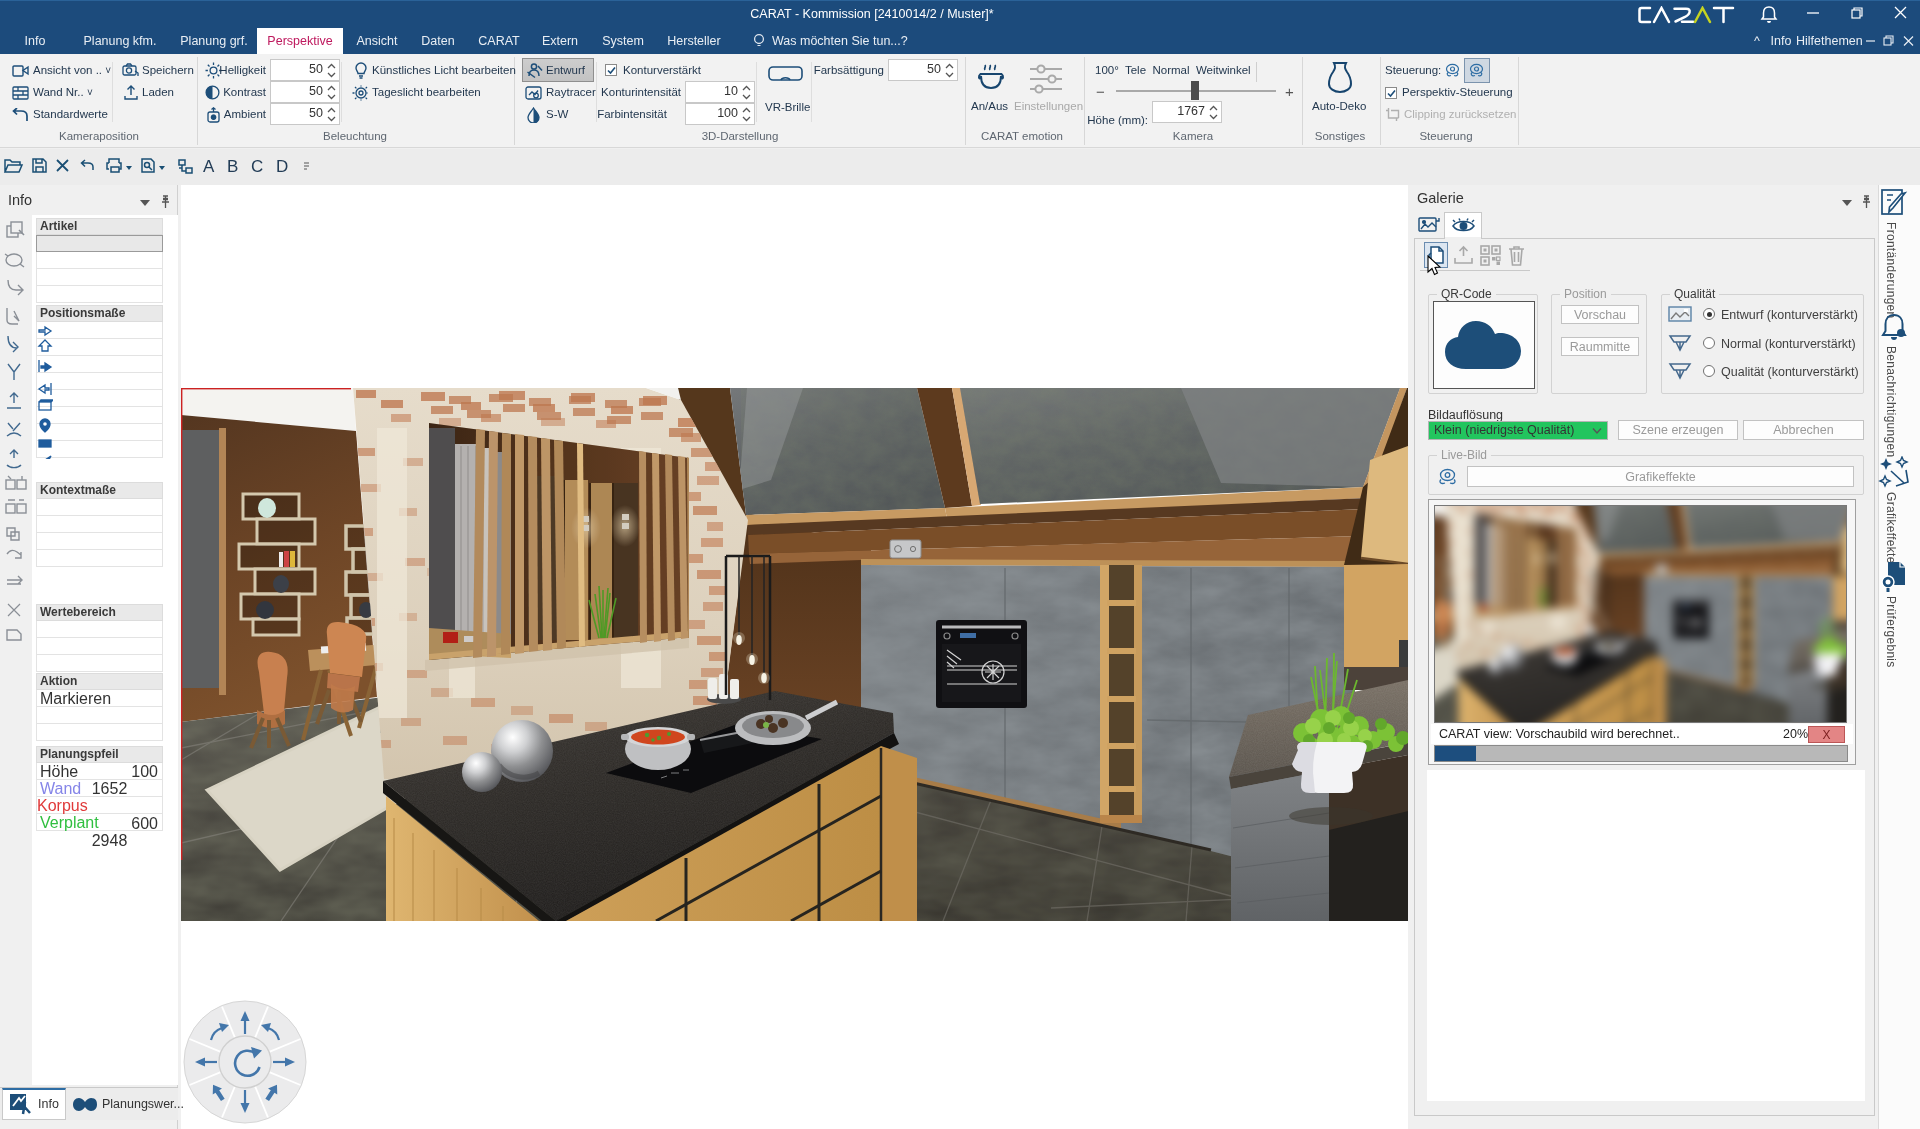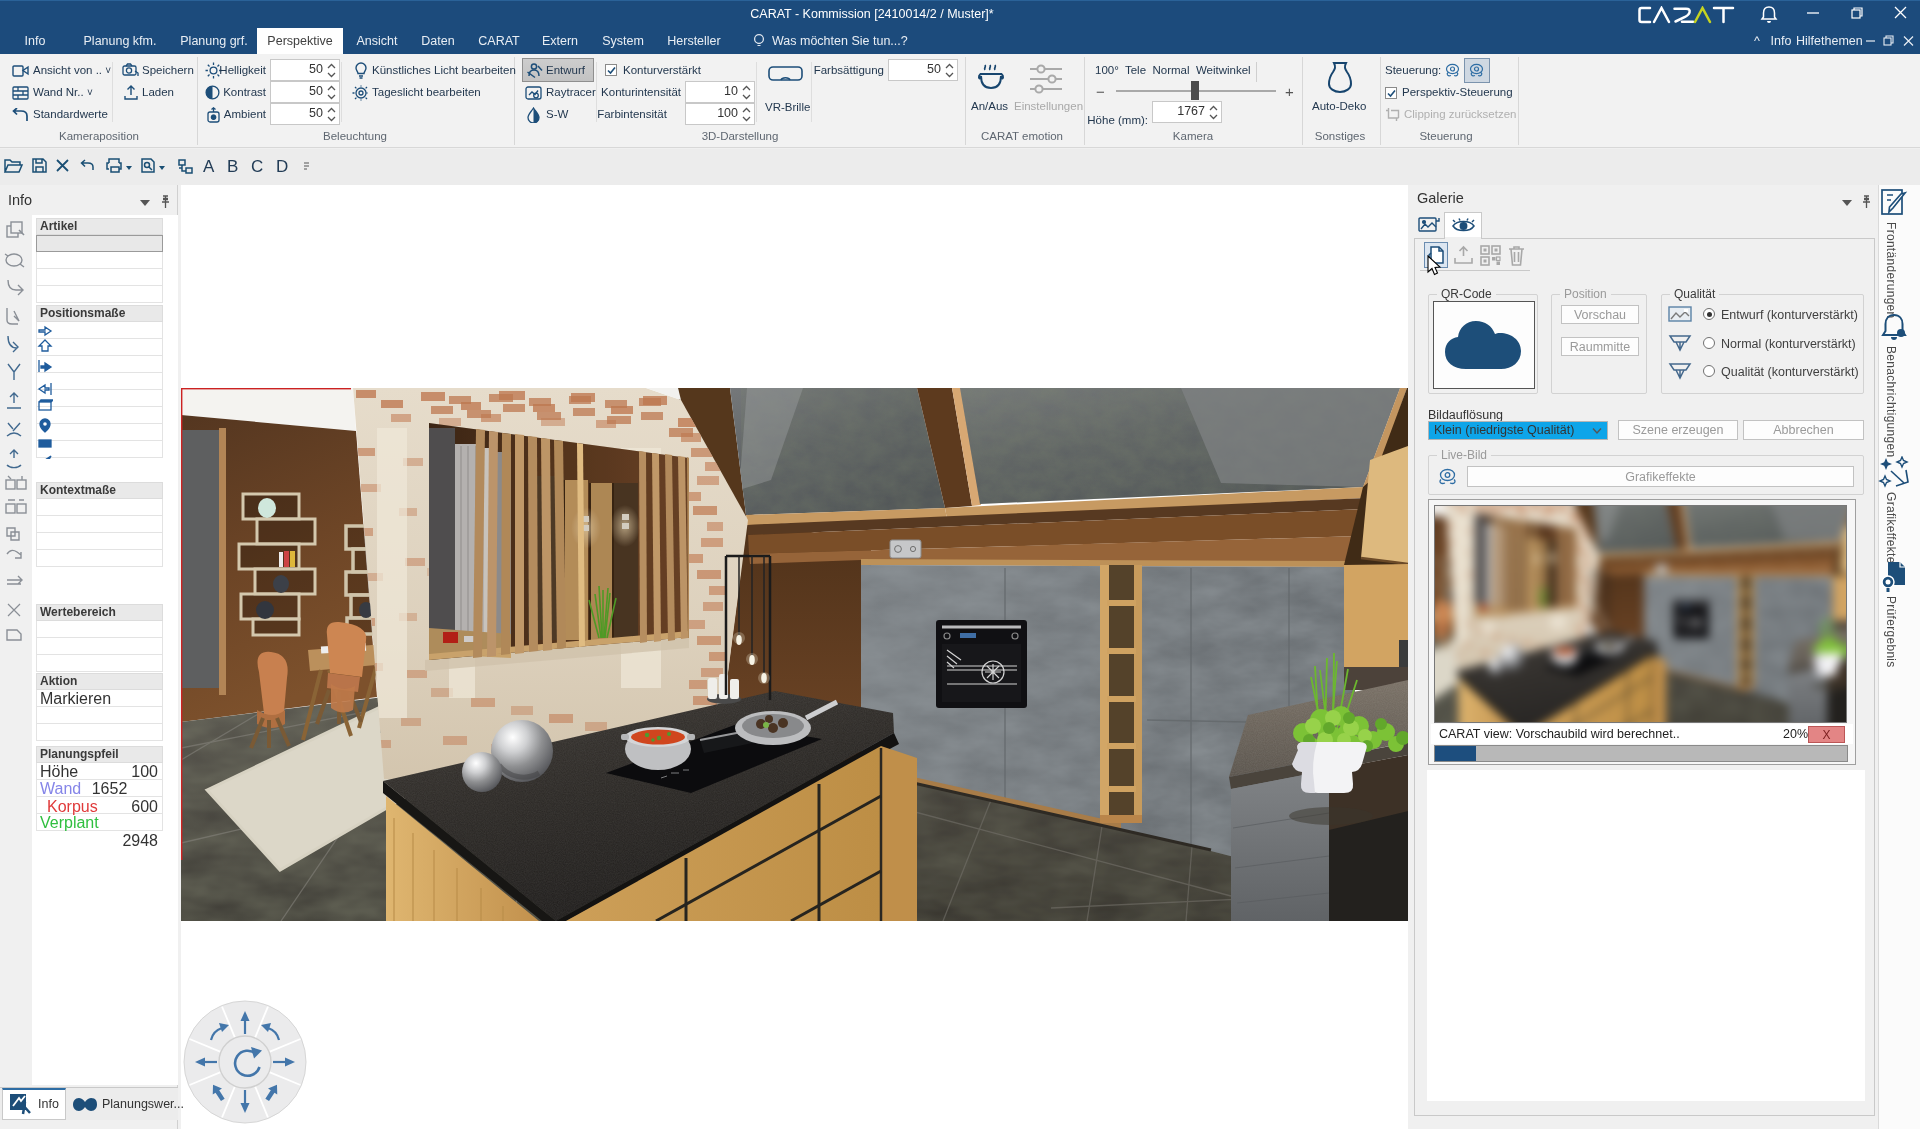--- a/index.html
+++ b/index.html
@@ -40,21 +40,21 @@
  <path d="M2,7 H14" stroke="#fff" stroke-width="1.3"></path>
  <rect x="47" y="4" width="8" height="8" fill="none" stroke="#fff" stroke-width="1.2"></rect>
  <path d="M49,4 V2 H57 V10 H55" fill="none" stroke="#fff" stroke-width="1.2"></path>
  <path d="M90,1 L101,12 M101,1 L90,12" stroke="#fff" stroke-width="1.3"></path>
 </svg>
 
 <div class="ab tb" style="left:0;top:28px;width:1920px;height:26px"></div>
 <div class="menuitem" style="left:12px;width:46px">Info</div>
 <div class="menuitem" style="left:76px;width:88px">Planung kfm.</div>
 <div class="menuitem" style="left:172px;width:84px">Planung grf.</div>
-<div class="menuitem" style="left:257px;width:86px;background:#fff;color:#404040">Perspektive</div>
+<div class="menuitem" style="left:257px;width:86px;background:#fff;color:#be185d">Perspektive</div>
 <div class="menuitem" style="left:352px;width:50px">Ansicht</div>
 <div class="menuitem" style="left:417px;width:42px">Daten</div>
 <div class="menuitem" style="left:474px;width:50px">CARAT</div>
 <div class="menuitem" style="left:537px;width:46px">Extern</div>
 <div class="menuitem" style="left:598px;width:50px">System</div>
 <div class="menuitem" style="left:663px;width:62px">Hersteller</div>
 <svg class="ab" style="left:752px;top:33px" width="14" height="17" viewBox="0 0 14 17">
  <circle cx="7" cy="6" r="4.4" fill="none" stroke="#dfe6ee" stroke-width="1.3"></circle>
  <path d="M5.5,10.5 h3 M5.5,12.5 h3" stroke="#dfe6ee" stroke-width="1.2"></path>
 </svg>
@@ -381,21 +381,21 @@
     <div class="cell" style="height:17px"></div>
  <div style="height:1px"></div>
  <div class="hdr" style="height:17px">Aktion</div>
  <div class="cell" style="height:17px;padding-left:3px">Markieren</div>
  <div class="cell" style="height:17px"></div>
     <div class="cell" style="height:17px"></div>
  <div style="height:5px"></div>
  <div class="hdr" style="height:17px">Planungspfeil</div>
  <div class="cell" style="height:17px;padding-left:3px">Höhe<span style="float:right;padding-right:4px">100</span></div>
  <div class="cell" style="height:17px;padding-left:3px;color:#8585e8">Wand<span style="float:right;padding-right:4px;color:#333">1652</span></div>
- <div class="cell" style="height:17px;padding-left:10px;color:#e03a3a">Korpus<span style="float:right;padding-right:4px;color:#333">600</span></div>
+ <div class="cell" style="height:17px;padding-left:0;color:#e03a3a">Korpus<span style="float:right;padding-right:4px;color:#333">600</span></div>
  <div class="cell" style="height:17px;padding-left:3px;color:#2fbf3f">Verplant<span style="float:right;padding-right:4px;color:#333">2948</span></div>
 </div>
 
 <svg class="ab" style="left:37px;top:322px;z-index:5" width="16" height="137" viewBox="0 0 16 137">
  <g fill="none" stroke="#1f5c9d" stroke-width="1.3">
   <path d="M2,8 h6 v-3 l6,4 -6,4 v-3 h-6 Z"></path>
   <path d="M5,29 v-5 h-3 l6,-6 6,6 h-3 v5 Z"></path>
   <path d="M2,38 v12 M4,44 h4 v-3 l6,4 -6,4 v-3 h-4 Z" fill="#1f5c9d"></path>
   <path d="M14,61 v12 M12,66 h-4 v-3 l-6,4 6,4 v-3 h4 Z"></path>
   <rect x="2" y="80" width="12" height="8"></rect>
@@ -1145,21 +1145,21 @@
 <svg class="ab" style="left:1668px;top:363px" width="24" height="17" viewBox="0 0 24 17">
     <g fill="none" stroke="#44688c" stroke-width="1.5">
       <path d="M2,1 h20 l-4,6 h-12 Z"></path>
       <path d="M8,7 l4,8 4-8 M12,7 v8"></path>
     </g>
   </svg>
 <div class="ab" style="left:1703px;top:365px;width:12px;height:12px;border:1px solid #707070;border-radius:50%;background:#fff"></div>
 <div class="rtext" style="left:1721px;top:365px;color:#404040;font-size:12.5px">Qualität (konturverstärkt)</div>
 
 <div class="ab" style="left:1428px;top:408px;font-size:12.5px;color:#333">Bildauflösung</div>
-<div class="ab" style="left:1428px;top:421px;width:180px;height:19px;background:#0ea5e9;border:1px solid #b5b5b5;font-size:12.5px;color:#333;line-height:17px;padding-left:5px">Klein (niedrigste Qualität)<svg style="position:absolute;right:5px;top:5px" width="10" height="8" viewBox="0 0 10 8">
+<div class="ab" style="left:1428px;top:421px;width:180px;height:19px;background:#22c55e;border:1px solid #b5b5b5;font-size:12.5px;color:#333;line-height:17px;padding-left:5px">Klein (niedrigste Qualität)<svg style="position:absolute;right:5px;top:5px" width="10" height="8" viewBox="0 0 10 8">
       <path d="M1,1.5 L5,6 L9,1.5" fill="none" stroke="#555" stroke-width="1.4"></path>
     </svg></div>
 <div class="btn" style="left:1618px;top:420px;width:120px;height:20px;line-height:19px">Szene erzeugen</div>
 <div class="btn" style="left:1743px;top:420px;width:121px;height:20px;line-height:19px">Abbrechen</div>
 
 <div class="gb" style="left:1428px;top:455px;width:436px;height:40px">
     <span style="color:#9a9a9a">Live-Bild</span>
   </div>
 <svg class="ab" style="left:1436px;top:467px" width="23" height="19" viewBox="0 0 23 19">
     <g fill="none" stroke="#2e6da4" stroke-width="1.3">

